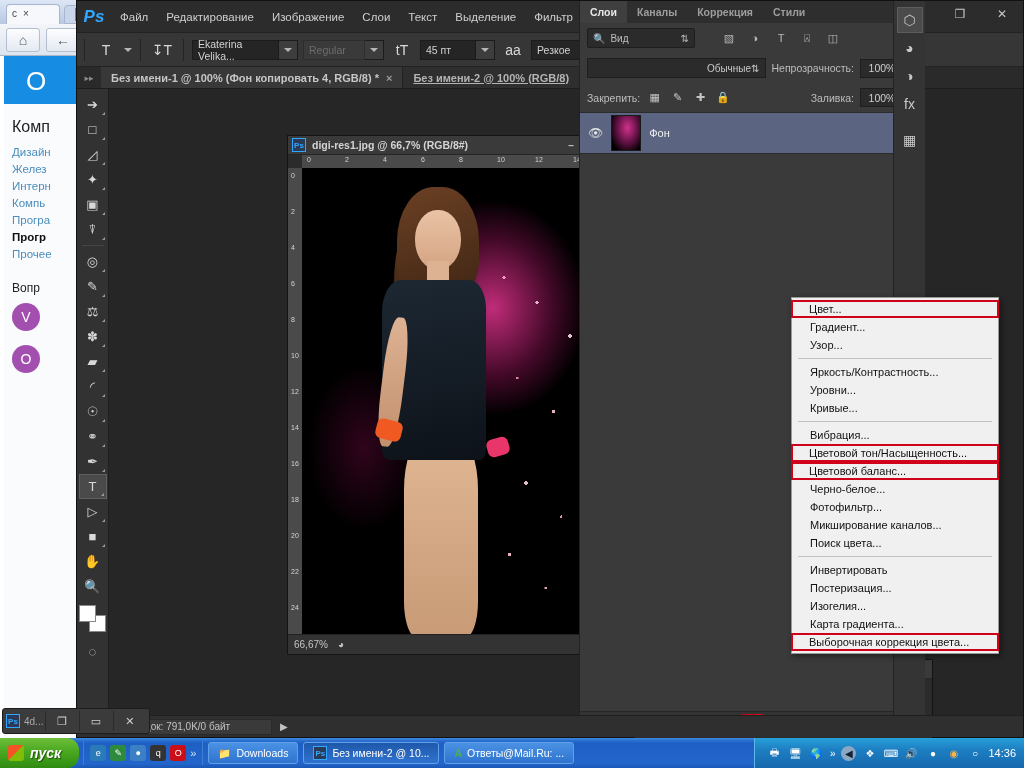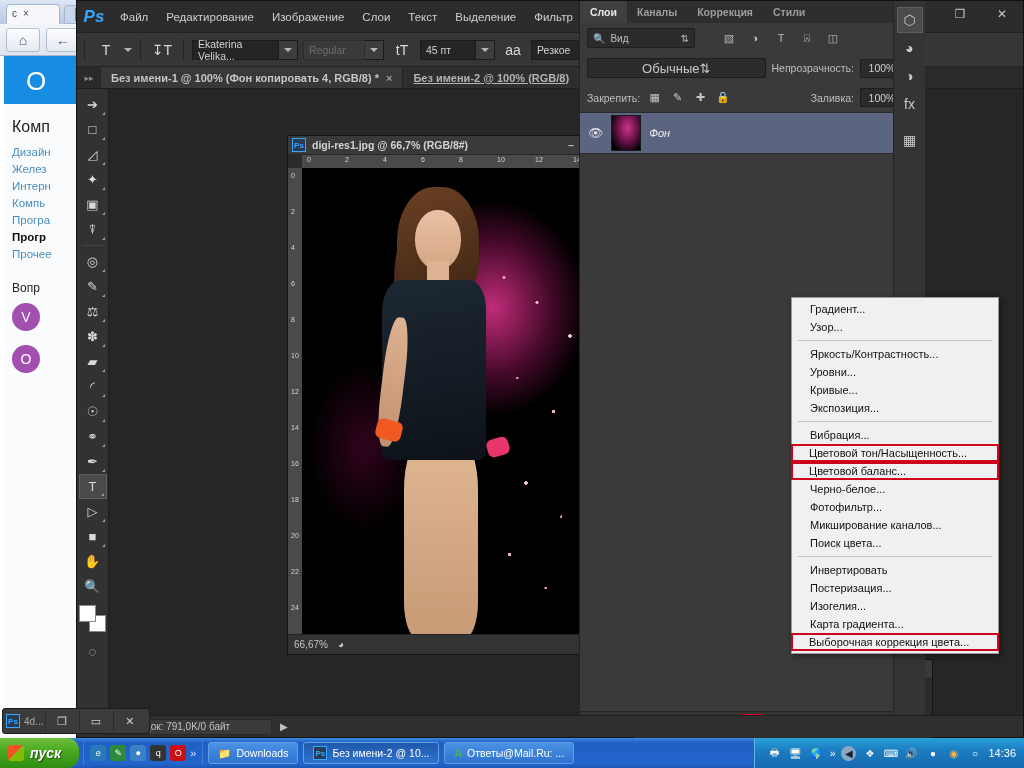--- a/index.html
+++ b/index.html
@@ -263,36 +263,36 @@
   .lp-row { display: flex; align-items: center; gap: 6px; padding: 5px 7px; }
   .lp-search {
     height: 20px; width: 108px; background: #2b2b2b; border: 1px solid #1e1e1e;
     border-radius: 2px; display: flex; align-items: center; gap: 5px; padding: 0 5px;
     color: #bdbdbd; font-size: 10px;
   }
   .lp-fico { width: 20px; height: 18px; display: flex; align-items: center;
     justify-content: center; color: #b9b9b9; font-size: 11px; }
   .lp-blend {
     height: 20px; flex: 1; background: #2b2b2b; border: 1px solid #1e1e1e;
-    color: #c8c8c8; font-size: 13px; display: flex; align-items: center;
-    justify-content: center; padding: 0 5px;
+    color: #c8c8c8; font-size: 10px; display: flex; align-items: center;
+    justify-content: flex-end; padding: 0 5px;
   }
   .lp-lbl { font-size: 10.5px; color: #bdbdbd; white-space: nowrap; }
   .lp-num { height: 19px; width: 44px; background: #2b2b2b; border: 1px solid #1e1e1e;
     color: #d0d0d0; font-size: 10.5px; display: flex; align-items: center;
     justify-content: center; }
   .lp-lock { width: 17px; height: 17px; display: flex; align-items: center;
     justify-content: center; color: #c4c4c4; font-size: 11px; }
   .lp-layer {
     display: flex; align-items: center; gap: 8px; height: 42px; padding: 0 8px;
     background: #5b6480; border-top: 1px solid #2b2b2b; border-bottom: 1px solid #2b2b2b;
   }
   .lp-thumb { width: 30px; height: 36px; border: 1px solid #1a1a1a;
     background: radial-gradient(ellipse at 55% 35%, #d0318b 0%, #5b1040 50%, #000 85%); }
-  .lp-name { font-size: 11px; color: #f0f0f0; font-style: italic; }
+  .lp-name { font-size: 11px; color: #f0f0f0; }
   .lp-body { position: absolute; left: 0; right: 0; top: 160px; bottom: 26px;
     background: #3a3a3a; }
   .lp-bottom {
     position: absolute; left: 0; right: 0; bottom: 0; height: 26px; background: #333;
     display: flex; align-items: center; justify-content: center; gap: 14px;
     border-top: 1px solid #262626; color: #c3c3c3; font-size: 12px;
   }
   .lp-bbtn { width: 18px; height: 18px; display: flex; align-items: center;
     justify-content: center; }
   .lp-bbtn.hl { outline: 2px solid #d0021b; }
@@ -671,27 +671,27 @@
     </div>
 
     <div class="ps-bottom">
       <span>♺</span>
       <span class="ps-doc-field">Док: 791,0K/0 байт</span>
       <span>▶</span>
     </div>
   </div>
 
   <div class="ctxmenu">
+    <div class="ctx-item hl">Цвет...</div>
     <div class="ctx-item">Градиент...</div>
     <div class="ctx-item">Узор...</div>
     <div class="ctx-sep"></div>
     <div class="ctx-item">Яркость/Контрастность...</div>
     <div class="ctx-item">Уровни...</div>
     <div class="ctx-item">Кривые...</div>
-    <div class="ctx-item">Экспозиция...</div>
     <div class="ctx-sep"></div>
     <div class="ctx-item">Вибрация...</div>
     <div class="ctx-item hl">Цветовой тон/Насыщенность...</div>
     <div class="ctx-item hl">Цветовой баланс...</div>
     <div class="ctx-item">Черно-белое...</div>
     <div class="ctx-item">Фотофильтр...</div>
     <div class="ctx-item">Микширование каналов...</div>
     <div class="ctx-item">Поиск цвета...</div>
     <div class="ctx-sep"></div>
     <div class="ctx-item">Инвертировать</div>

